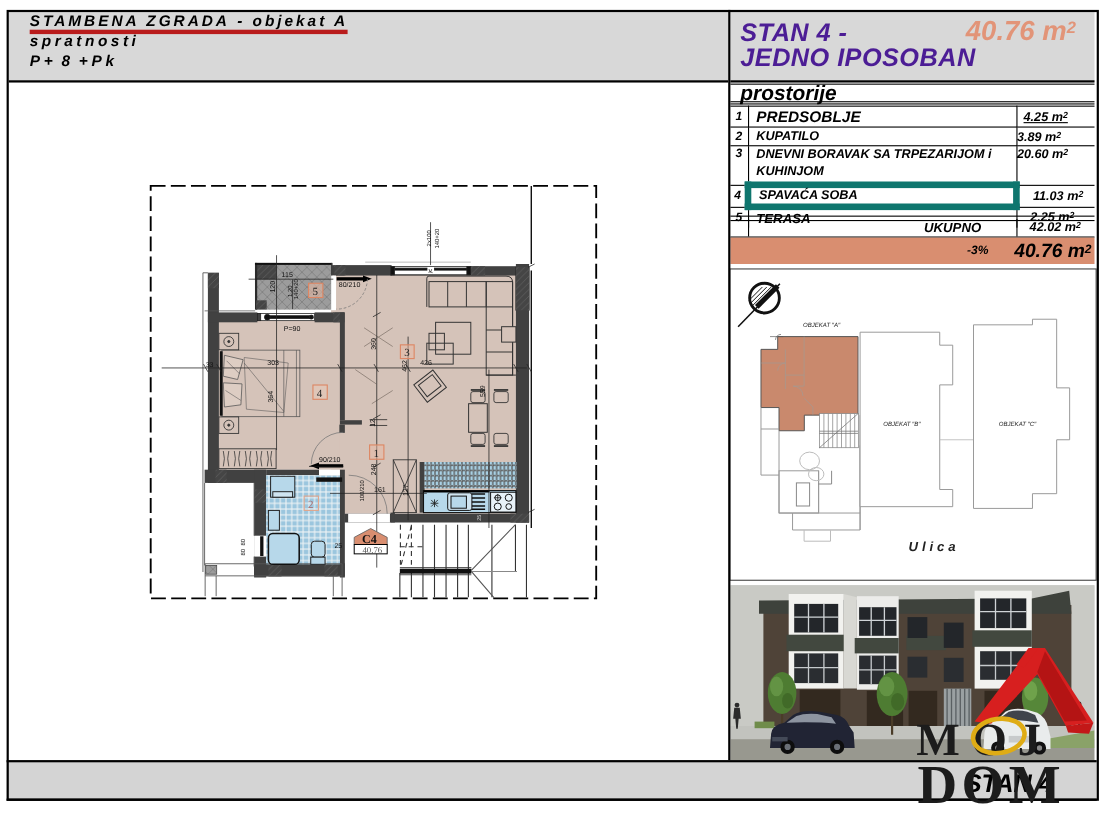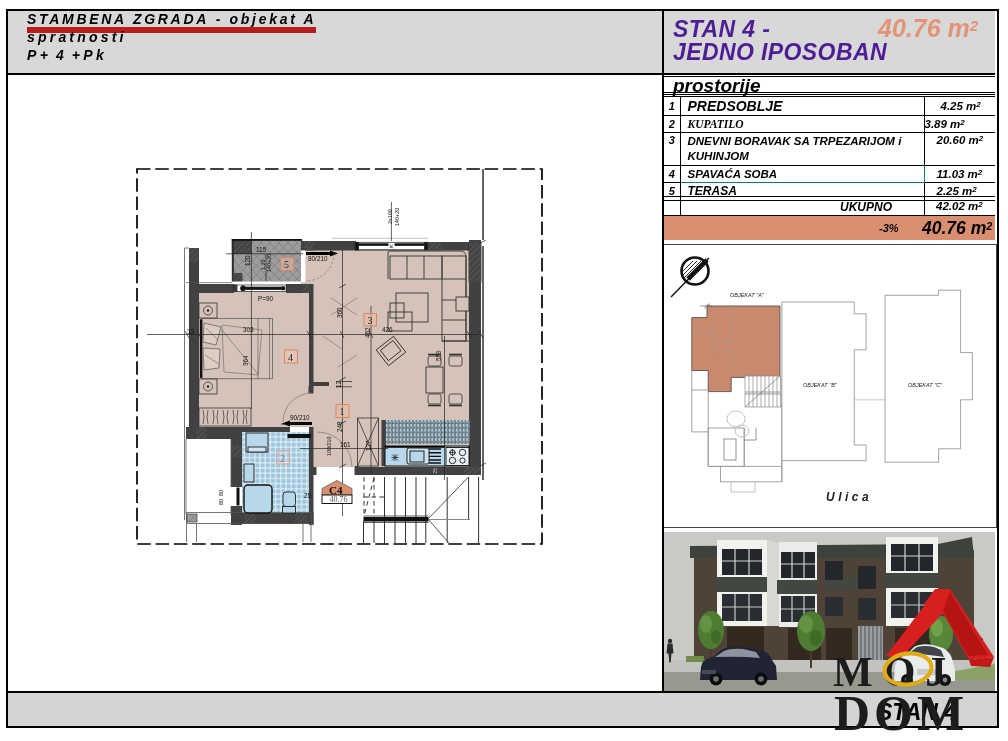--- a/index.html
+++ b/index.html
@@ -8,23 +8,23 @@
   .abs{position:absolute;}
   .bi{font-style:italic;font-weight:bold;}
 </style>
 </head>
 <body>
 <div id="page">
 
   <div class="abs" style="left:8px;top:11px;width:654px;height:62px;background:#d8d8d8;border-bottom:2px solid #000;"></div>
 
   <div class="abs bi" style="left:27px;top:10px;font-size:14px;line-height:18px;letter-spacing:2.7px;color:#000;">
-    <span style="border-bottom:6px solid #b91c1c;text-align:center;">STAMBENA ZGRADA&nbsp;- objekat A</span><br>
+    <span style="border-bottom:4px solid #b91c1c;text-align:center;">STAMBENA ZGRADA&nbsp;- objekat A</span><br>
     <span style="letter-spacing:3.2px;">spratnosti</span><br>
-    <span style="letter-spacing:3.4px;">P+ 4 +Pk</span>
+    <span style="letter-spacing:3.4px;">P+ 8 +Pk</span>
   </div>
 
   <div class="abs" style="left:664px;top:11px;width:331px;height:62px;background:#d8d8d8;border-bottom:2px solid #000;"></div>
 
   <div class="abs bi" style="left:673px;top:18px;font-size:23px;line-height:23px;color:#4c1d95;letter-spacing:0.4px;">STAN 4 -<br>JEDNO IPOSOBAN</div>
 
   <div class="abs bi" style="left:878px;top:14px;font-size:25px;color:#e29478;">40.76 m<span style="font-size:15px;vertical-align:6px;">2</span></div>
 
   <div class="abs" style="left:664px;top:76px;width:331px;height:15px;border-top:1px solid #000;border-bottom:1px solid #000;"></div>
   <div class="abs bi" style="left:673px;top:75px;font-size:19px;">prostorije</div>
@@ -34,35 +34,35 @@
     <table style="border-collapse:collapse;width:331px;table-layout:fixed;font-family:'Liberation Sans',sans-serif;">
       <colgroup>
           <col style="width:16px;">
           <col style="width:244px;">
           <col style="width:71px;">
         </colgroup>
       <tbody>
           <tr style="height:17px;">
         <td class="bi" style="border:1px solid #000;border-left:none;font-size:11px;text-align:center;">1</td>
         <td class="bi" style="border:1px solid #000;font-size:14px;padding-left:7px;">PREDSOBLJE</td>
-        <td class="bi" style="border:1px solid #000;border-right:none;font-size:11.5px;padding-left:16px;">4.25 m<span style="font-size:8px;vertical-align:3px;">2</span></td>
+        <td class="bi" style="border:1px solid #000;border-right:none;font-size:11.5px;padding-left:6px;text-decoration:underline;">4.25 m<span style="font-size:8px;vertical-align:3px;">2</span></td>
       </tr>
       <tr style="height:17px;">
         <td class="bi" style="border:1px solid #000;border-left:none;font-size:11px;text-align:center;">2</td>
-        <td class="bi" style="border:1px solid #000;font-size:11.5px;padding-left:7px;font-family:Liberation Serif, serif;">KUPATILO</td>
+        <td class="bi" style="border:1px solid #000;font-size:11.5px;padding-left:7px;">KUPATILO</td>
         <td class="bi" style="border:1px solid #000;border-right:none;font-size:11.5px;padding-left:0;">3.89 m<span style="font-size:8px;vertical-align:3px;">2</span></td>
       </tr>
       <tr style="height:33px;">
         <td class="bi" style="border:1px solid #000;border-left:none;font-size:11px;text-align:center;vertical-align:top;">3</td>
         <td class="bi" style="border:1px solid #000;font-size:11.5px;padding-left:7px;line-height:15px;">DNEVNI BORAVAK SA TRPEZARIJOM i KUHINJOM</td>
-        <td class="bi" style="border:1px solid #000;border-right:none;font-size:11.5px;padding-left:12px;vertical-align:top;">20.60 m<span style="font-size:8px;vertical-align:3px;">2</span></td>
+        <td class="bi" style="border:1px solid #000;border-right:none;font-size:11.5px;padding-left:0;vertical-align:top;">20.60 m<span style="font-size:8px;vertical-align:3px;">2</span></td>
       </tr>
       <tr style="height:17px;">
         <td class="bi" style="border:1px solid #000;border-left:none;font-size:11px;text-align:center;">4</td>
-        <td class="bi" style="border:1px solid #0f766e;font-size:11.5px;padding-left:7px;">SPAVAĆA SOBA</td>
+        <td class="bi" style="border:6px solid #0f766e;font-size:11.5px;padding-left:7px;">SPAVAĆA SOBA</td>
         <td class="bi" style="border:1px solid #000;border-right:none;font-size:11.5px;padding-left:12px;">11.03 m<span style="font-size:8px;vertical-align:3px;">2</span></td>
       </tr>
       <tr style="height:16px;">
         <td class="bi" style="border:1px solid #000;border-left:none;border-bottom:none;font-size:11px;text-align:center;">5</td>
         <td class="bi" style="border:1px solid #000;border-bottom:none;font-size:12px;padding-left:7px;">TERASA</td>
         <td class="bi" style="border:1px solid #000;border-right:none;border-bottom:none;font-size:11.5px;padding-left:12px;">2.25 m<span style="font-size:8px;vertical-align:3px;">2</span></td>
       </tr>
     </tbody>
       </table>
   </div>

